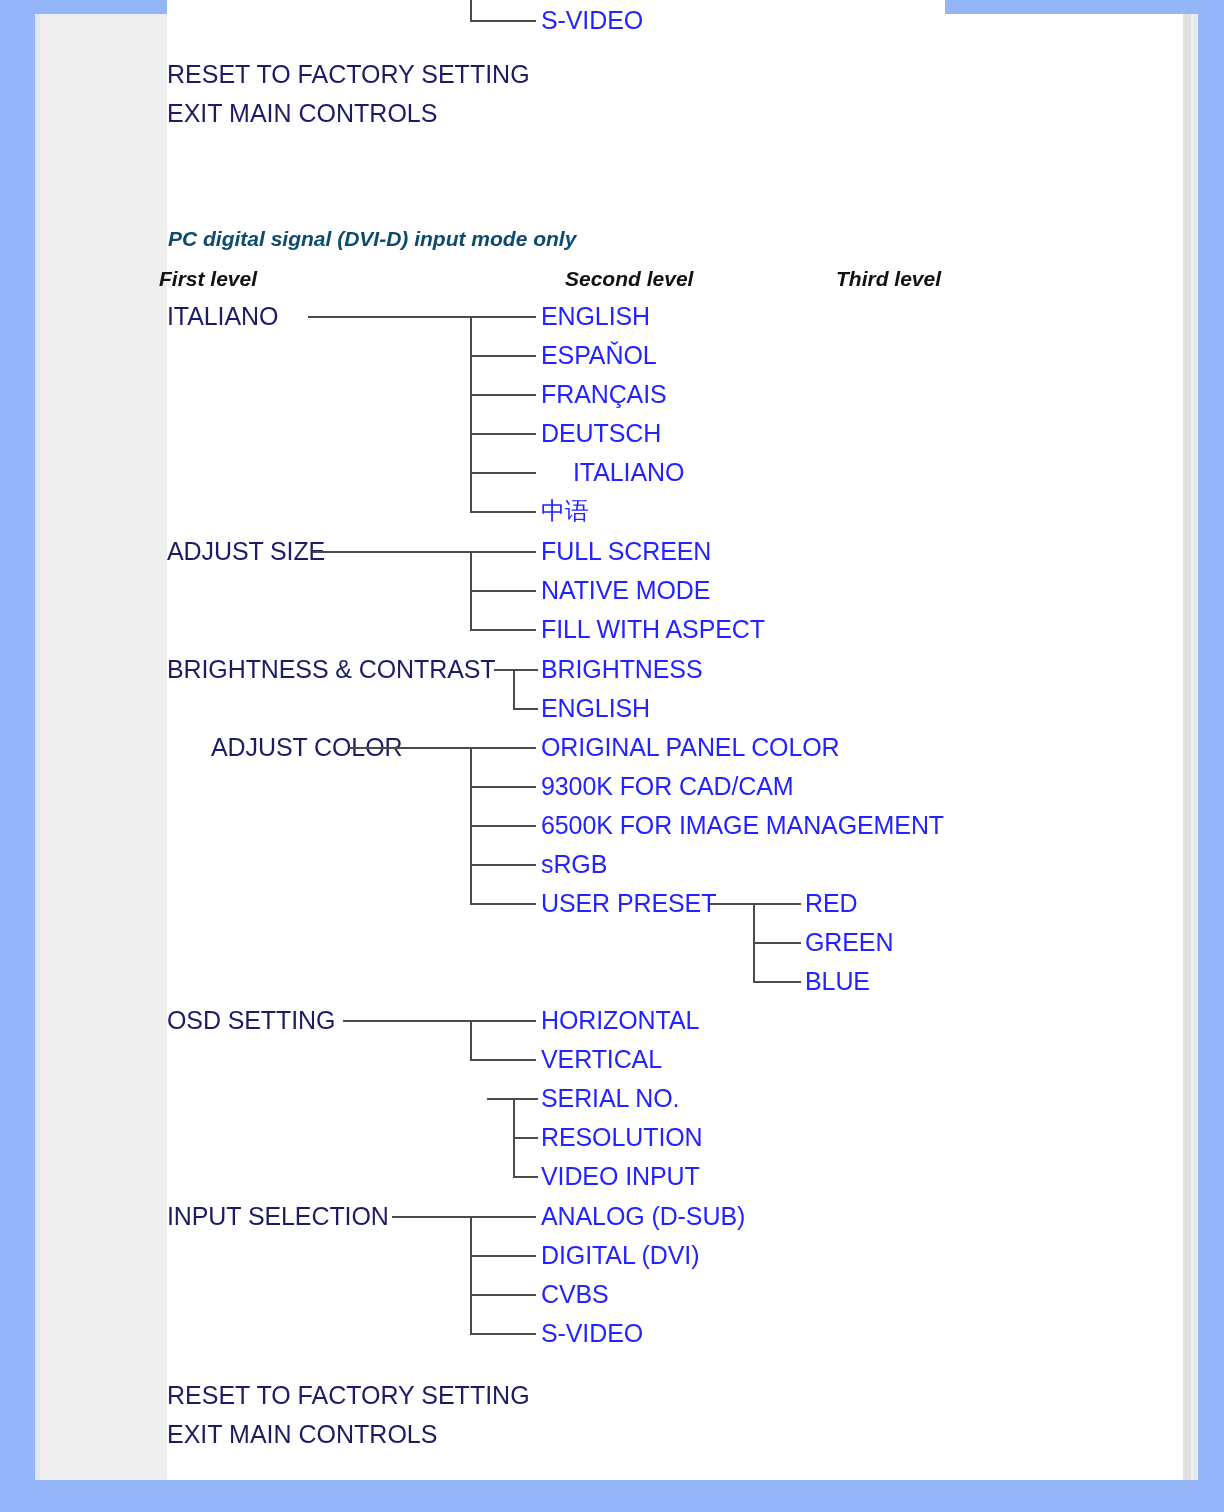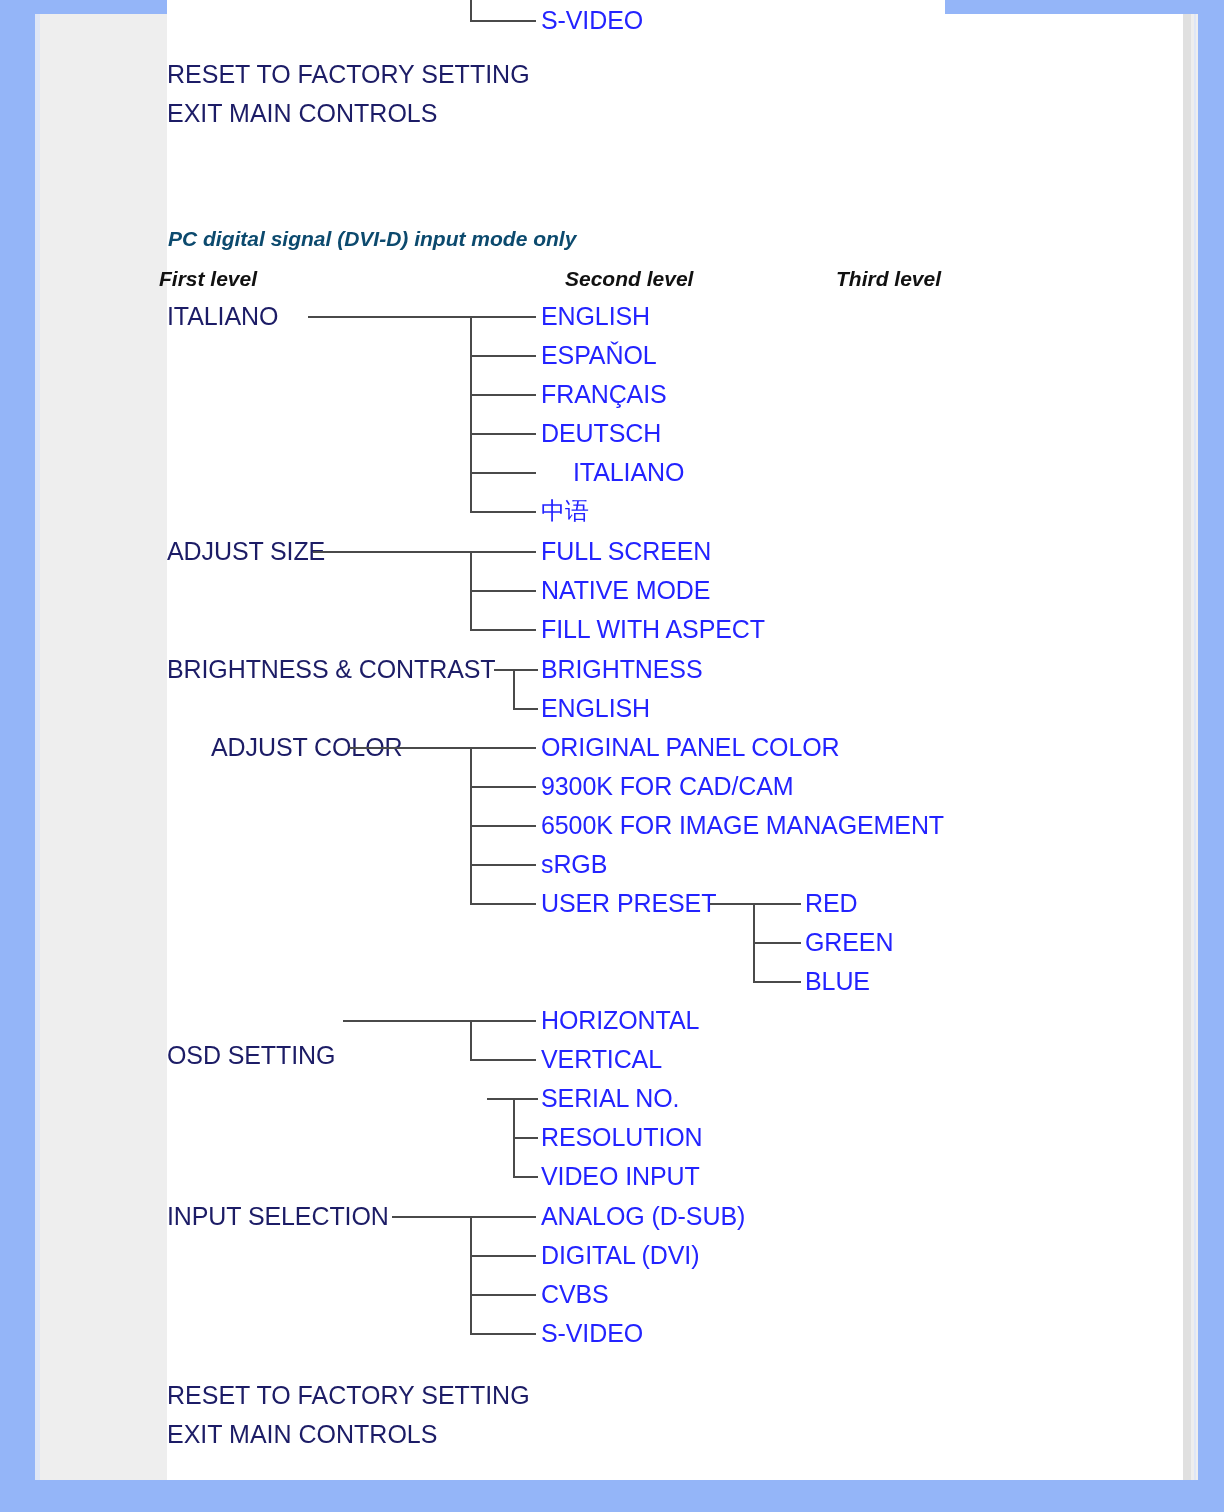--- a/index.html
+++ b/index.html
@@ -206,21 +206,21 @@
 
     <div class="h-line" style="left:710px; top:903px; width:45px;"></div>
     <div class="v-line" style="left:753px; top:903px; height:79px;"></div>
     <div class="h-line" style="left:753px; top:903px; width:48px;"></div>
     <div class="h-line" style="left:753px; top:942px; width:48px;"></div>
     <div class="h-line" style="left:753px; top:981px; width:48px;"></div>
     <div class="txt lvl3" style="left:805px; top:891px;">RED</div>
     <div class="txt lvl3" style="left:805px; top:930px;">GREEN</div>
     <div class="txt lvl3" style="left:805px; top:969px;">BLUE</div>
 
-    <div class="txt lvl1" style="left:167px; top:1008px;margin-top:35px;">OSD SETTING</div>
+    <div class="txt lvl1" style="left:167px; top:1008px;">OSD SETTING</div>
     <div class="h-line" style="left:343px; top:1020px; width:129px;"></div>
     <div class="v-line" style="left:470px; top:1020px; height:40px;"></div>
     <div class="h-line" style="left:470px; top:1020px; width:66px;"></div>
     <div class="h-line" style="left:470px; top:1059px; width:66px;"></div>
     <div class="txt lvl2" style="left:541px; top:1008px;">HORIZONTAL</div>
     <div class="txt lvl2" style="left:541px; top:1047px;">VERTICAL</div>
 
     <div class="h-line" style="left:487px; top:1098px; width:28px;"></div>
     <div class="v-line" style="left:513px; top:1098px; height:79px;"></div>
     <div class="h-line" style="left:513px; top:1098px; width:25px;"></div>

